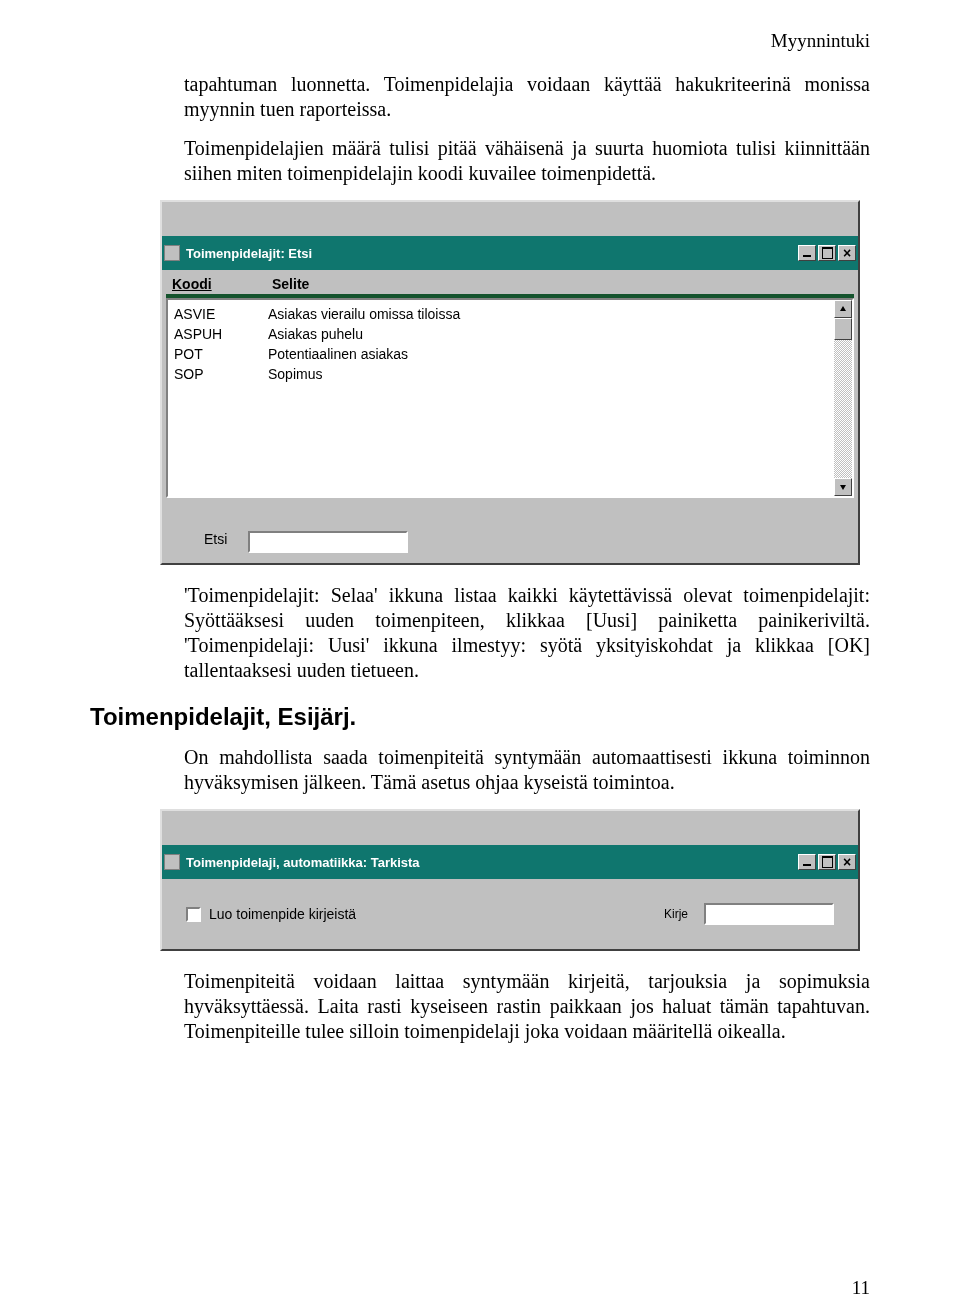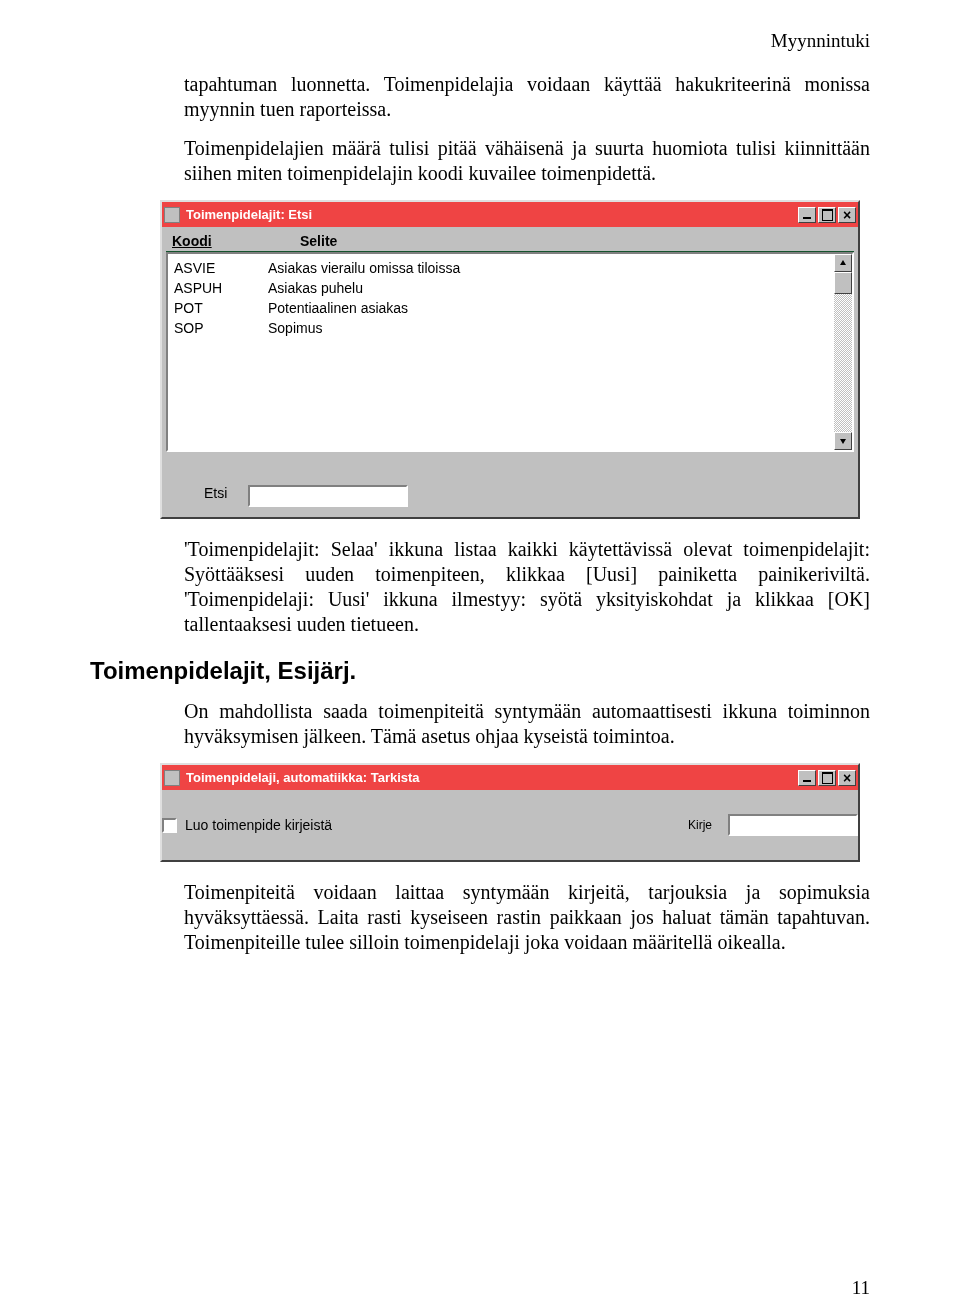--- a/index.html
+++ b/index.html
@@ -44,26 +44,27 @@
     margin: 6px 0 18px 70px;
     background: #c0c0c0;
     border-top: 2px solid #dfdfdf;
     border-left: 2px solid #dfdfdf;
     border-right: 2px solid #404040;
     border-bottom: 2px solid #404040;
     font-family: "MS Sans Serif", Tahoma, Arial, sans-serif;
     font-size: 14px;
   }
   .titlebar {
-    background: #ef4444;
+    background: #0f766e;
     color: #fff;
     display: flex;
     align-items: center;
-    height: 25px;
+    height: 34px;
     padding: 0 2px;
+    margin-top: 34px;
   }
   .titlebar .icon-slot {
     width: 16px;
     height: 16px;
     background: #c0c0c0;
     border: 1px solid #808080;
     margin-right: 4px;
   }
   .titlebar .title-text {
     flex: 1;
@@ -95,22 +96,21 @@
   .tb-close::after { content: "×"; font-size: 14px; line-height: 10px; }
 
   .win-body {
     padding: 4px;
   }
   .col-headers {
     display: flex;
     font-weight: bold;
     font-size: 14px;
     padding: 2px 6px;
-    border-bottom: 1px solid #14532d;
-    gap: 28px;
+    border-bottom: 4px solid #14532d;
   }
   .col-koodi { width: 100px; text-decoration: underline; }
   .col-selite { flex: 1; }
 
   .list-area {
     position: relative;
     background: #fff;
     border-top: 2px solid #808080;
     border-left: 2px solid #808080;
     border-right: 2px solid #fff;
@@ -171,21 +171,21 @@
     border-top: 2px solid #808080;
     border-left: 2px solid #808080;
     border-right: 2px solid #fff;
     border-bottom: 2px solid #fff;
   }
 
   
   .win2-body {
     display: flex;
     align-items: center;
-    padding: 0;
+    padding: 24px;
     height: 70px;
   }
   .checkbox {
     width: 15px;
     height: 15px;
     background: #fff;
     border-top: 2px solid #808080;
     border-left: 2px solid #808080;
     border-right: 2px solid #fff;
     border-bottom: 2px solid #fff;

